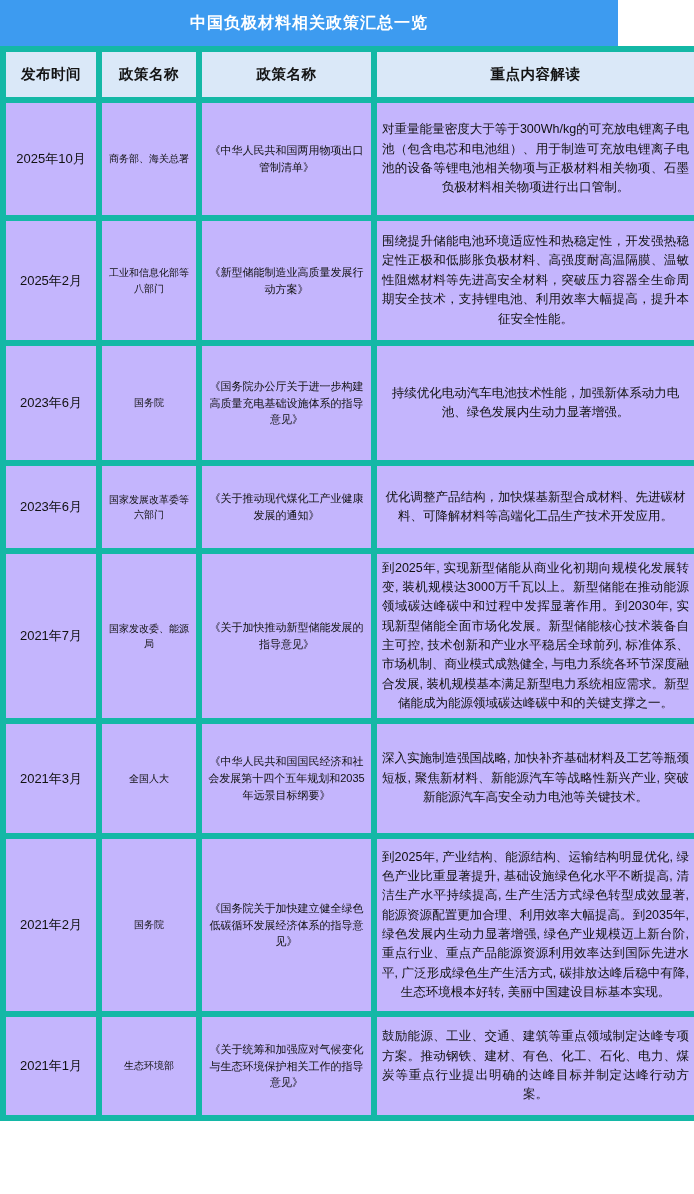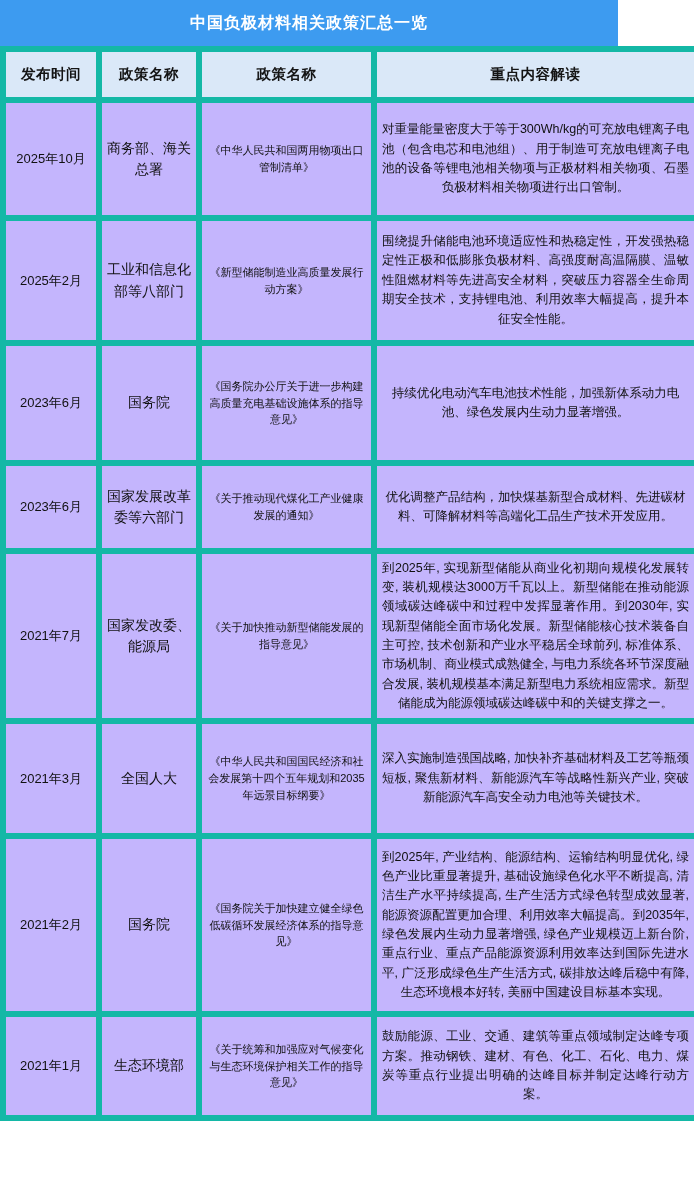--- a/index.html
+++ b/index.html
@@ -76,21 +76,21 @@
     font-size: 12.5px;
     line-height: 1.52;
     color: #111111;
   }
   tbody td.col-date {
     font-size: 13px;
     letter-spacing: 0;
     white-space: nowrap;
   }
   tbody td.col-unit {
-    font-size: 14px;
+    font-size: 10px;
     margin-left: 36px;
   }
   tbody td.col-policy {
     font-size: 11px;
   }
   tbody td.col-content {
     font-size: 12.5px;
     line-height: 1.55;
     text-align: center;
   }

